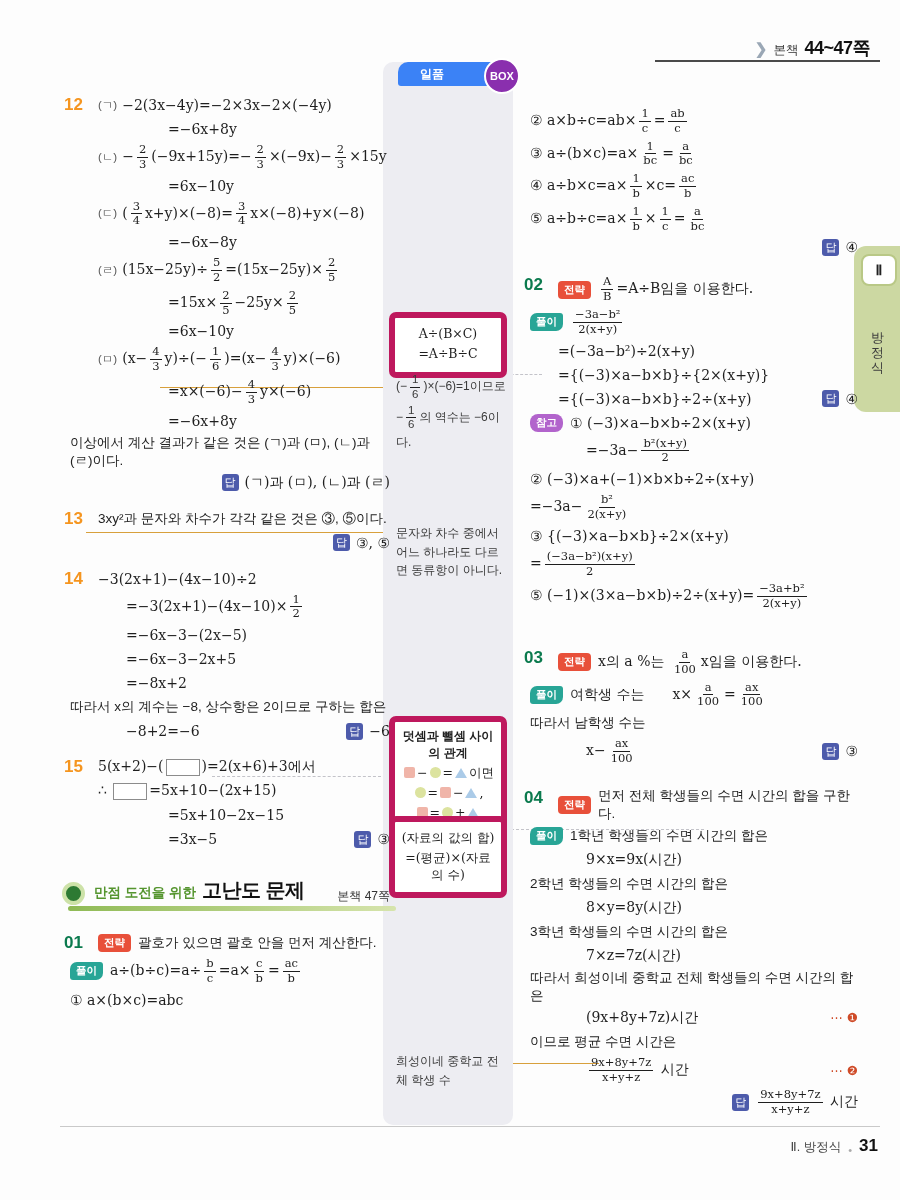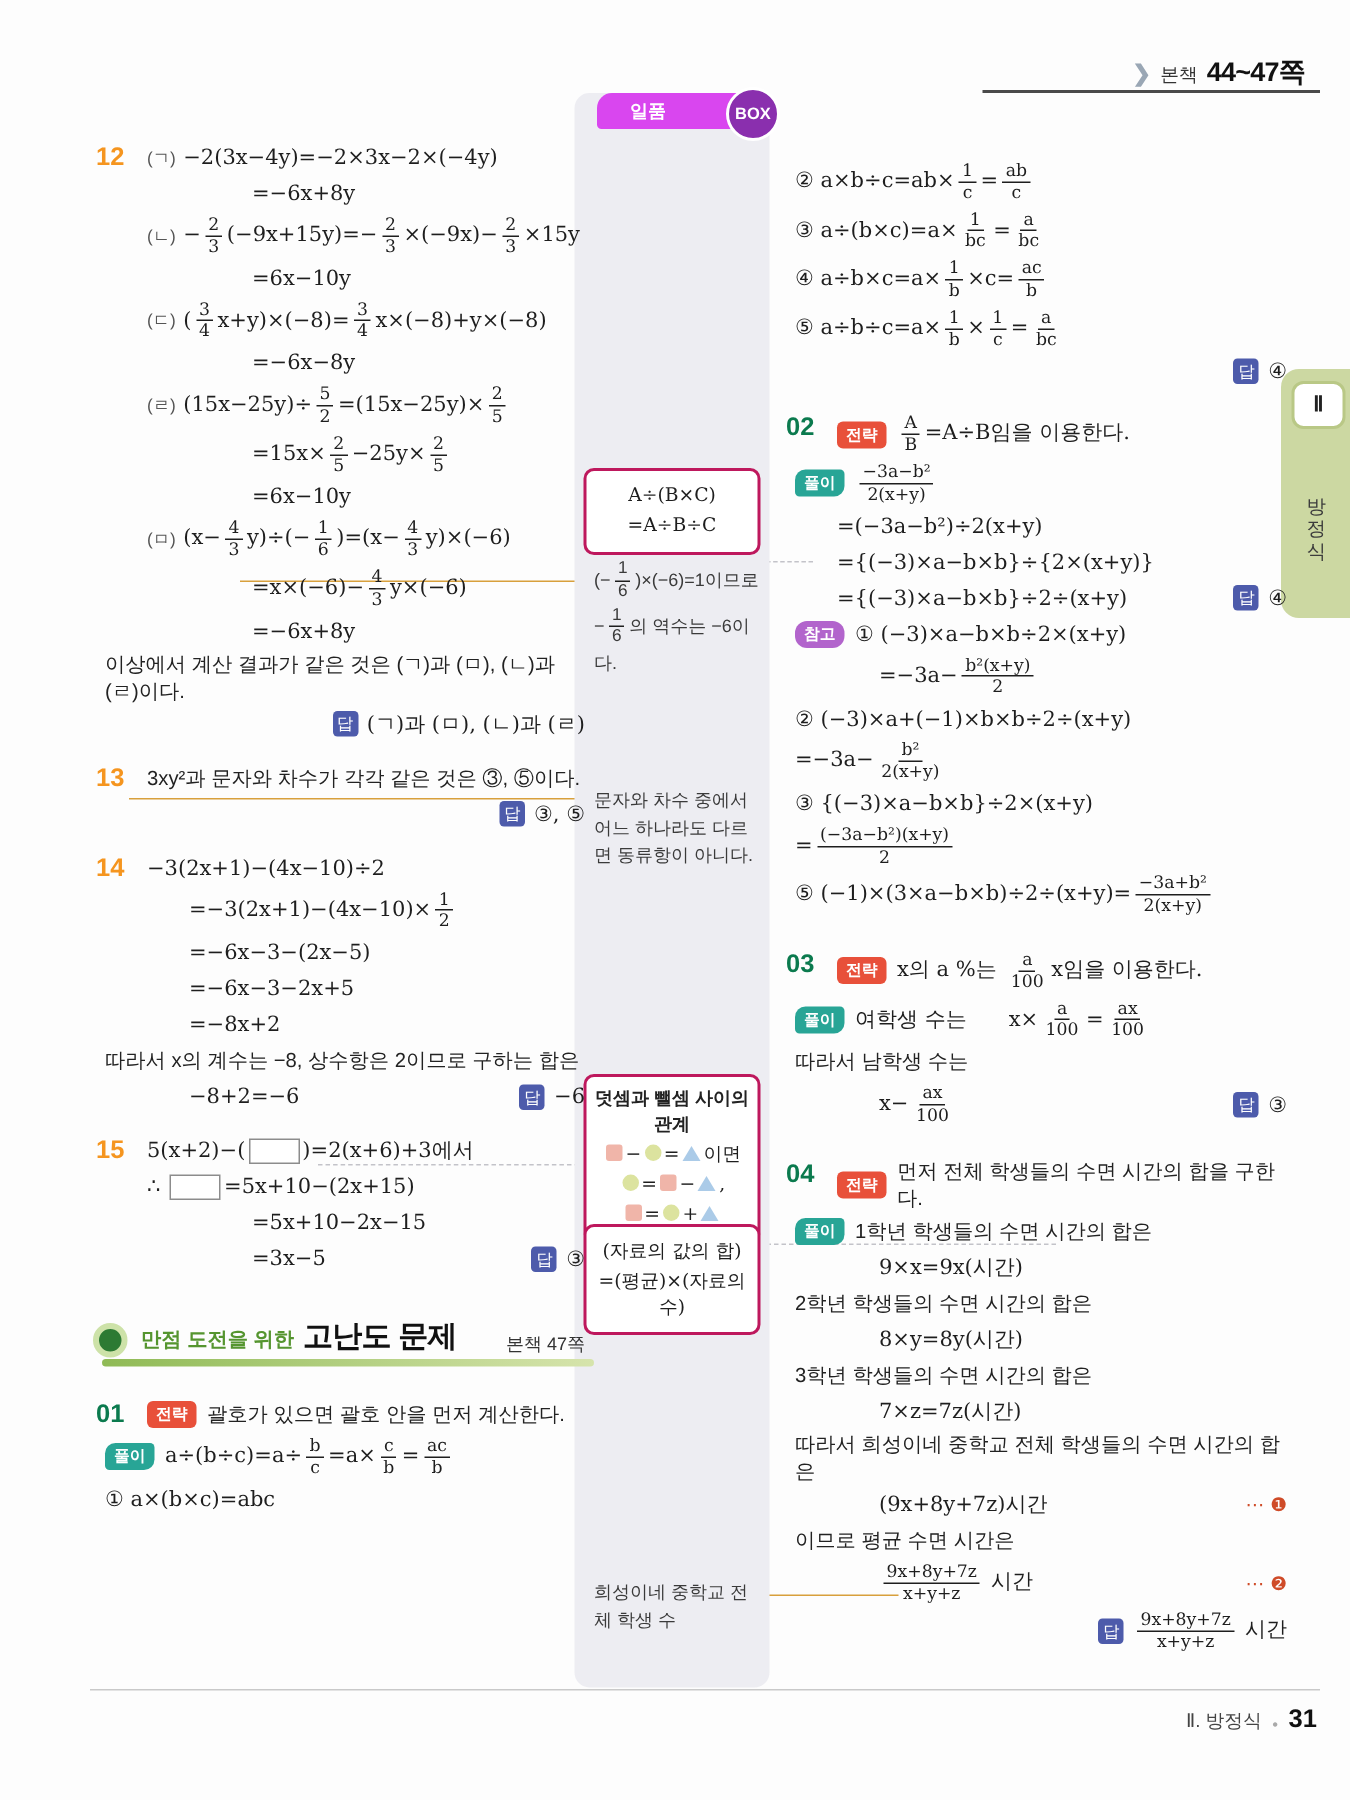--- a/index.html
+++ b/index.html
@@ -75,27 +75,27 @@
         background:#2d7a33;border:4px solid #cde2a8;}
   .gonando-small{position:absolute;left:32px;top:8px;color:#55952f;font-weight:bold;font-size:13.5px;}
   .gonando-big{position:absolute;left:140px;top:1px;color:#111;font-weight:bold;font-size:20px;letter-spacing:-0.5px;}
   .gonando-ref{position:absolute;right:0;top:12px;font-size:12px;color:#333;}
   .gonando-bar{position:absolute;left:6px;right:-6px;top:30px;height:5px;border-radius:3px;
         background:linear-gradient(90deg,#8fba55,#d6e4ac);}
 
   
   .mid-panel{position:absolute;left:383px;top:62px;width:130px;height:1063px;background:#ededf2;
         border-radius:10px;}
-  .mid-badge{position:absolute;top:0;left:15px;width:118px;height:24px;background:#d946ef;
+  .mid-badge{position:absolute;top:0;left:15px;width:118px;height:24px;background:#3b82f6;
         border-radius:10px 10px 3px 3px;display:flex;align-items:center;}
   .mid-badge-left{color:#fff;font-size:12px;font-weight:bold;margin-left:22px;}
   .mid-badge-circle{position:absolute;right:-4px;top:-4px;width:32px;height:32px;border-radius:50%;
         background:#8a2fae;color:#fff;font-size:11px;font-weight:bold;display:flex;align-items:center;
         justify-content:center;border:2px solid #fff;}
-  .mid-white{position:absolute;left:6px;right:6px;background:#fff;border:2px solid #be185d;
+  .mid-white{position:absolute;left:6px;right:6px;background:#fff;border:6px solid #be185d;
         border-radius:7px;padding:6px 4px;text-align:center;}
   .wline{font-family:"DejaVu Serif","Liberation Serif",serif;font-size:12.5px;color:#1e1e1e;
         min-height:18px;display:block;margin:2px 0;}
   .wtitle{font-family:"Liberation Sans",sans-serif;font-size:12px;font-weight:bold;color:#222;margin-bottom:3px;}
   .mid-note{position:absolute;left:13px;right:7px;font-size:12px;color:#3a3a3a;line-height:1.55;
         font-family:"Liberation Sans",sans-serif;}
 
   
   .conn{position:absolute;z-index:0;pointer-events:none;}
   .conn-orange{height:1px;background:#d8a03c;}
@@ -477,21 +477,21 @@
               </span></span>
           </div>
           <div class="line ind0">
             <span>⑤ (−1)×(3×a−b×b)÷2÷(x+y)=<span class="frac">
                 <span class="fnum">−3a+b²</span>
                 <span class="fden">2(x+y)</span>
               </span></span>
           </div>
         </div>
     </div>
-    <div class="problem" style="margin-top:20px;">
+    <div class="problem" style="margin-top:35px;">
       <span class="pnum green">03</span>
       <div>
           <div class="line ind1">
             <span class="badge badge-strategy">전략</span>
             <span>x의 a %는 <span class="frac">
                 <span class="fnum">a</span>
                 <span class="fden">100</span>
               </span>x임을 이용한다.</span>
           </div>
           <div class="line ind0">

